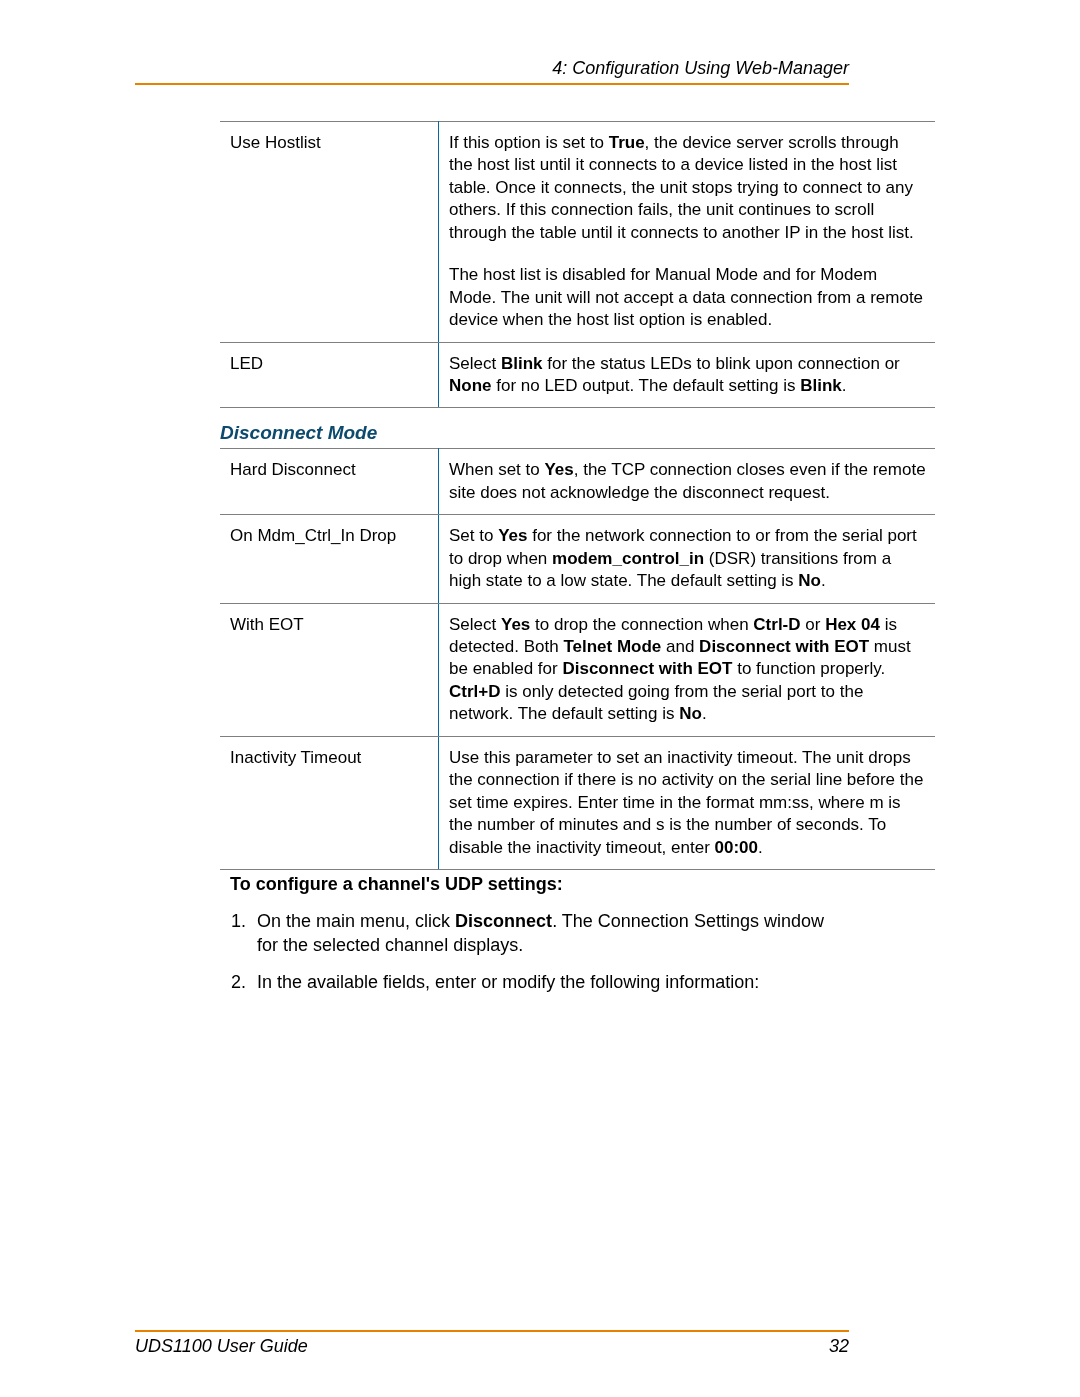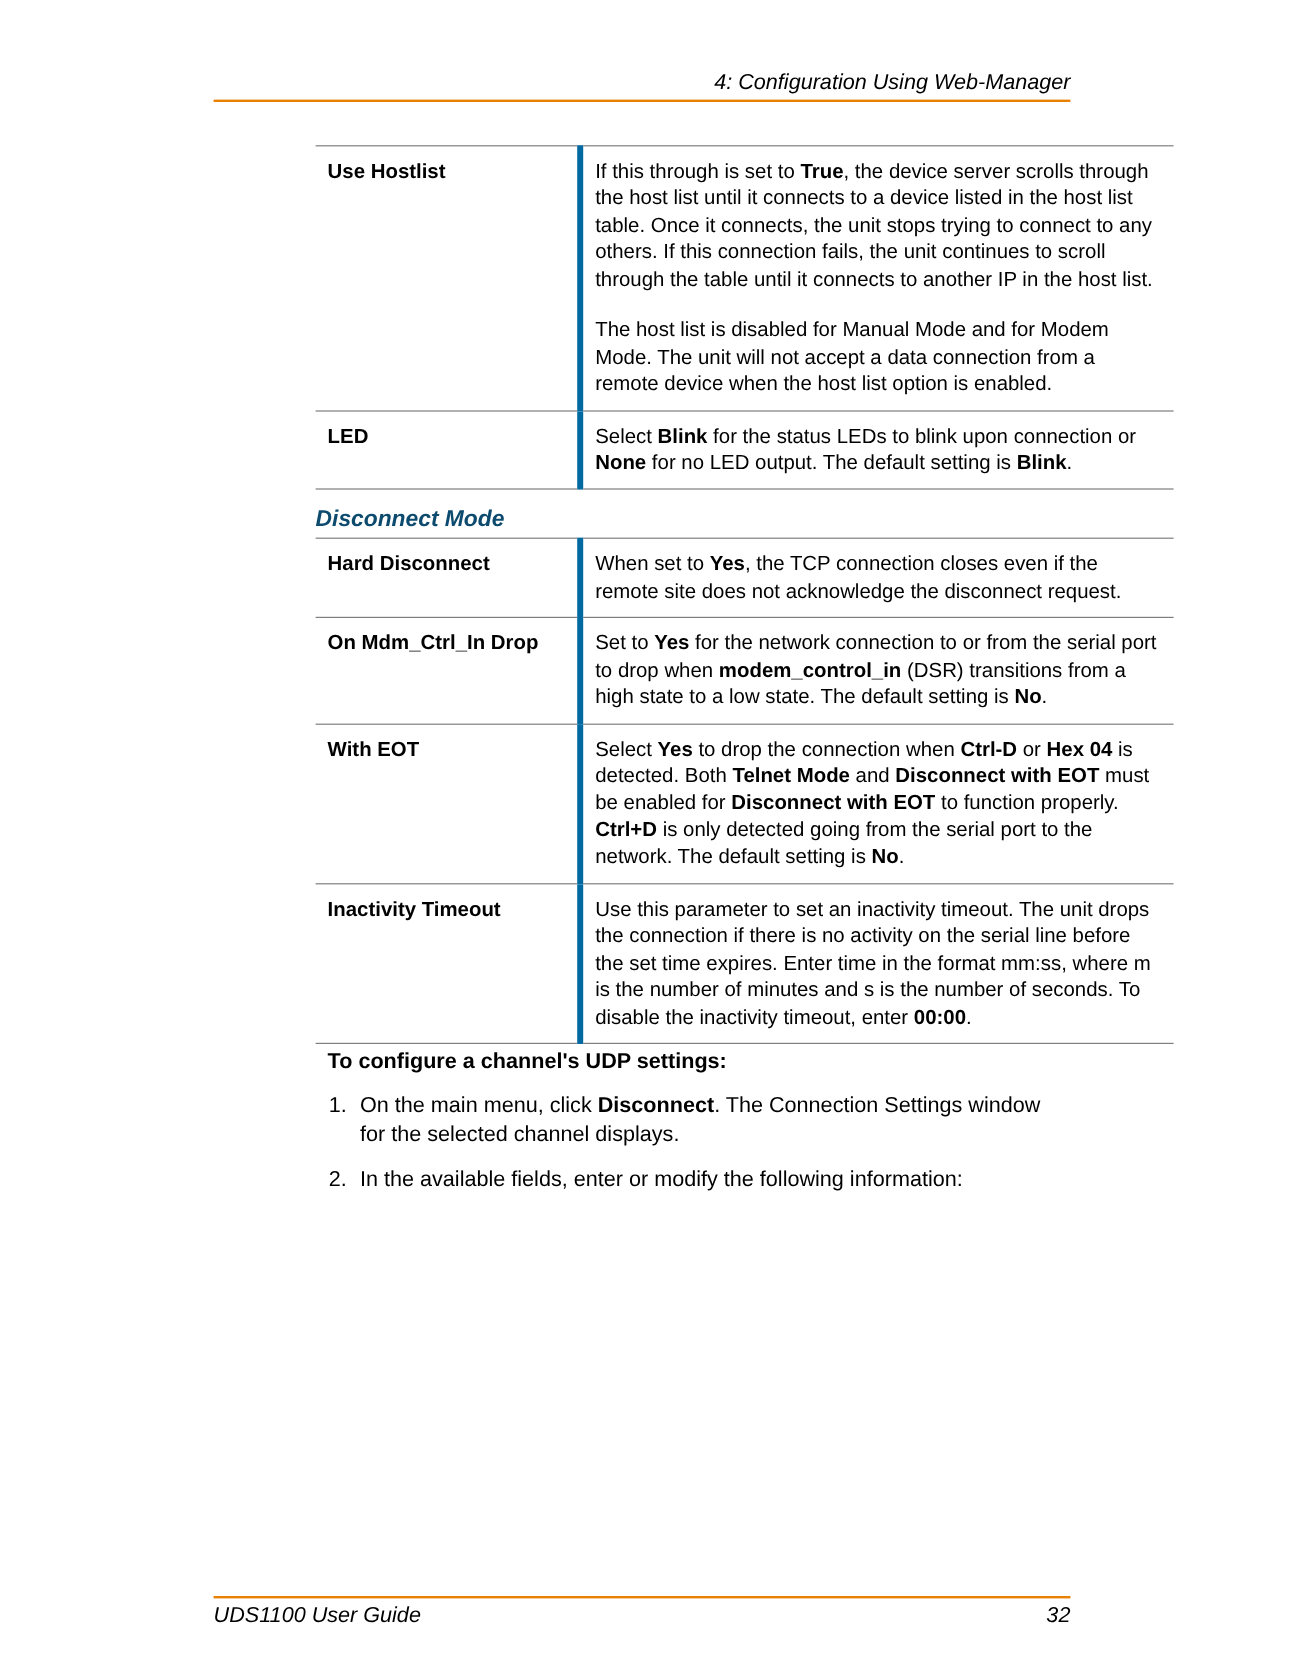--- a/index.html
+++ b/index.html
@@ -8,21 +8,20 @@
     font-family: Arial, Helvetica, sans-serif;
     background: #fff;
     color: #000;
   }
   .page {
     width: 984px;
     height: 1397px;
     position: relative;
     box-sizing: border-box;
     padding: 58px 135px 0 135px;
-    margin-left: 43px;
   }
   .header-title {
     text-align: right;
     font-style: italic;
     font-size: 18px;
     padding-bottom: 4px;
     border-bottom: 2px solid #e98100;
     margin-bottom: 36px;
   }
   table.param-table {
@@ -35,22 +34,21 @@
   table.param-table td {
     border-top: 1px solid #7f7f7f;
     border-bottom: 1px solid #7f7f7f;
     padding: 10px 8px 10px 10px;
     vertical-align: top;
     font-size: 17px;
     line-height: 1.32;
   }
   table.param-table td.name-col {
     width: 200px;
-    border-right: 5px solid #0369a1;
-    font-weight: bold;
+    border-right: 1px solid #0369a1;
   }
   table.param-table td.desc-col p {
     margin: 0 0 20px 0;
   }
   table.param-table td.desc-col p:last-child {
     margin-bottom: 0;
   }
   .section-heading {
     color: #0c4a6e;
     font-weight: bold;
@@ -97,21 +95,21 @@
 
 <div class="page">
 
   <div class="header-title">4: Configuration Using Web-Manager</div>
 
   <table class="param-table">
     <tbody>
         <tr>
       <td class="name-col">Use Hostlist</td>
       <td class="desc-col">
-        <p><span>If this through is set to </span><span class="b">True</span><span>, the device server scrolls through the host list until it connects to a device listed in the host list table. Once it connects, the unit stops trying to connect to any others. If this connection fails, the unit continues to scroll through the table until it connects to another IP in the host list.</span></p>
+        <p><span>If this option is set to </span><span class="b">True</span><span>, the device server scrolls through the host list until it connects to a device listed in the host list table. Once it connects, the unit stops trying to connect to any others. If this connection fails, the unit continues to scroll through the table until it connects to another IP in the host list.</span></p>
         <p>The host list is disabled for Manual Mode and for Modem Mode. The unit will not accept a data connection from a remote device when the host list option is enabled.</p>
       </td>
     </tr>
     <tr>
       <td class="name-col">LED</td>
       <td class="desc-col">
         <span>Select </span><span class="b">Blink</span><span> for the status LEDs to blink upon connection or </span><span class="b">None</span><span> for no LED output. The default setting is </span><span class="b">Blink</span><span>.</span>
       </td>
     </tr>
   </tbody>

